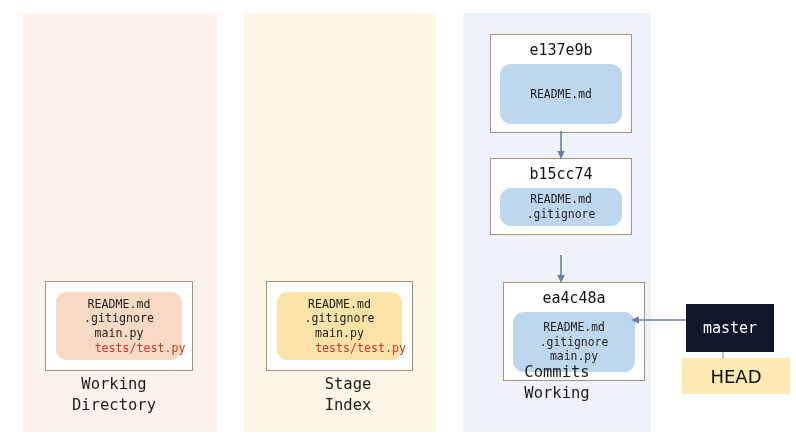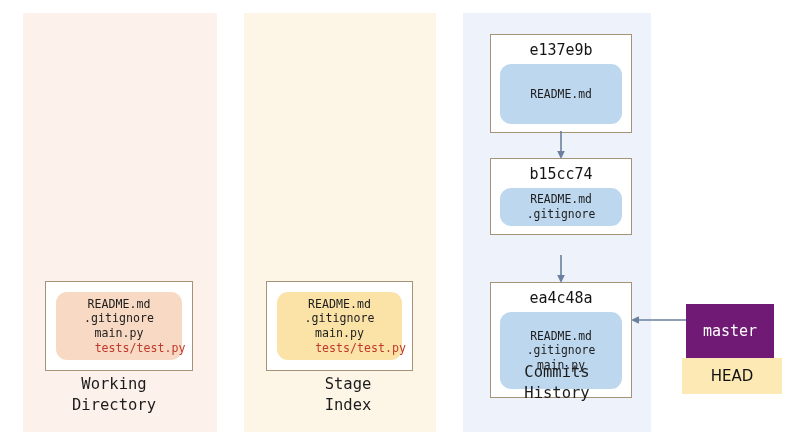--- a/index.html
+++ b/index.html
@@ -84,21 +84,21 @@
   .commit {
     position: absolute;
     box-sizing: border-box;
     background: #ffffff;
     border: 1.6px solid #a59277;
     left: 490px;
     width: 142px;
   }
   .commit-1 { top: 34px;  height: 99px; padding-left: 32px; }
   .commit-2 { top: 158px; height: 77px; }
-  .commit-3 { top: 282px; height: 116px; }
+  .commit-3 { top: 282px; height: 99px; margin-left: 13px; }
 
   .commit-hash {
     position: absolute;
     left: 0; right: 0; top: 5px;
     text-align: center;
     font-family: "DejaVu Sans Mono", monospace;
     font-size: 15px;
     line-height: 20px;
     color: #141414;
   }
@@ -123,41 +123,41 @@
   }
   .conn-1 { left: 554px; top: 131px; width: 14px; height: 30px; }
   .conn-2 { left: 554px; top: 255px; width: 14px; height: 30px; }
   .conn-master { left: 630px; top: 312px; width: 56px; height: 16px; }
   .conn-head   { left: 716px; top: 346px; width: 14px; height: 14px; }
 
   
   .ref-master {
     position: absolute;
     left: 686px; top: 304px;
-    width: 88px; height: 54px;
-    box-sizing: border-box;
-    background: #701a75;
+    width: 88px; height: 48px;
+    box-sizing: border-box;
+    background: #0f172a;
     display: flex;
     align-items: center;
     justify-content: center;
     font-family: "DejaVu Sans Mono", monospace;
     font-size: 15px;
     color: #ffffff;
   }
   .ref-head {
     position: absolute;
     left: 682px; top: 358px;
-    width: 100px; height: 36px;
+    width: 108px; height: 36px;
     box-sizing: border-box;
     background: #fce9b3;
     display: flex;
     align-items: center;
     justify-content: center;
     font-family: "DejaVu Sans", sans-serif;
-    font-size: 15px;
+    font-size: 18px;
     color: #111111;
   }
 </style>
 </head>
 <body>
 
 <div id="stage">
 
   <div class="panel panel-working"></div>
 
@@ -229,15 +229,15 @@
   </svg>
 
   <svg class="conn conn-head" width="14" height="14" viewBox="0 0 14 14">
     <line x1="7" y1="0" x2="7" y2="14" stroke="#9aa7a0" stroke-width="1.4"></line>
   </svg>
 
   <div class="ref-master">master</div>
   <div class="ref-head">HEAD</div>
 
   <div class="panel-caption cap-commits">Commits
-History</div>
+Working</div>
 
 </div>
 
 </body></html>

